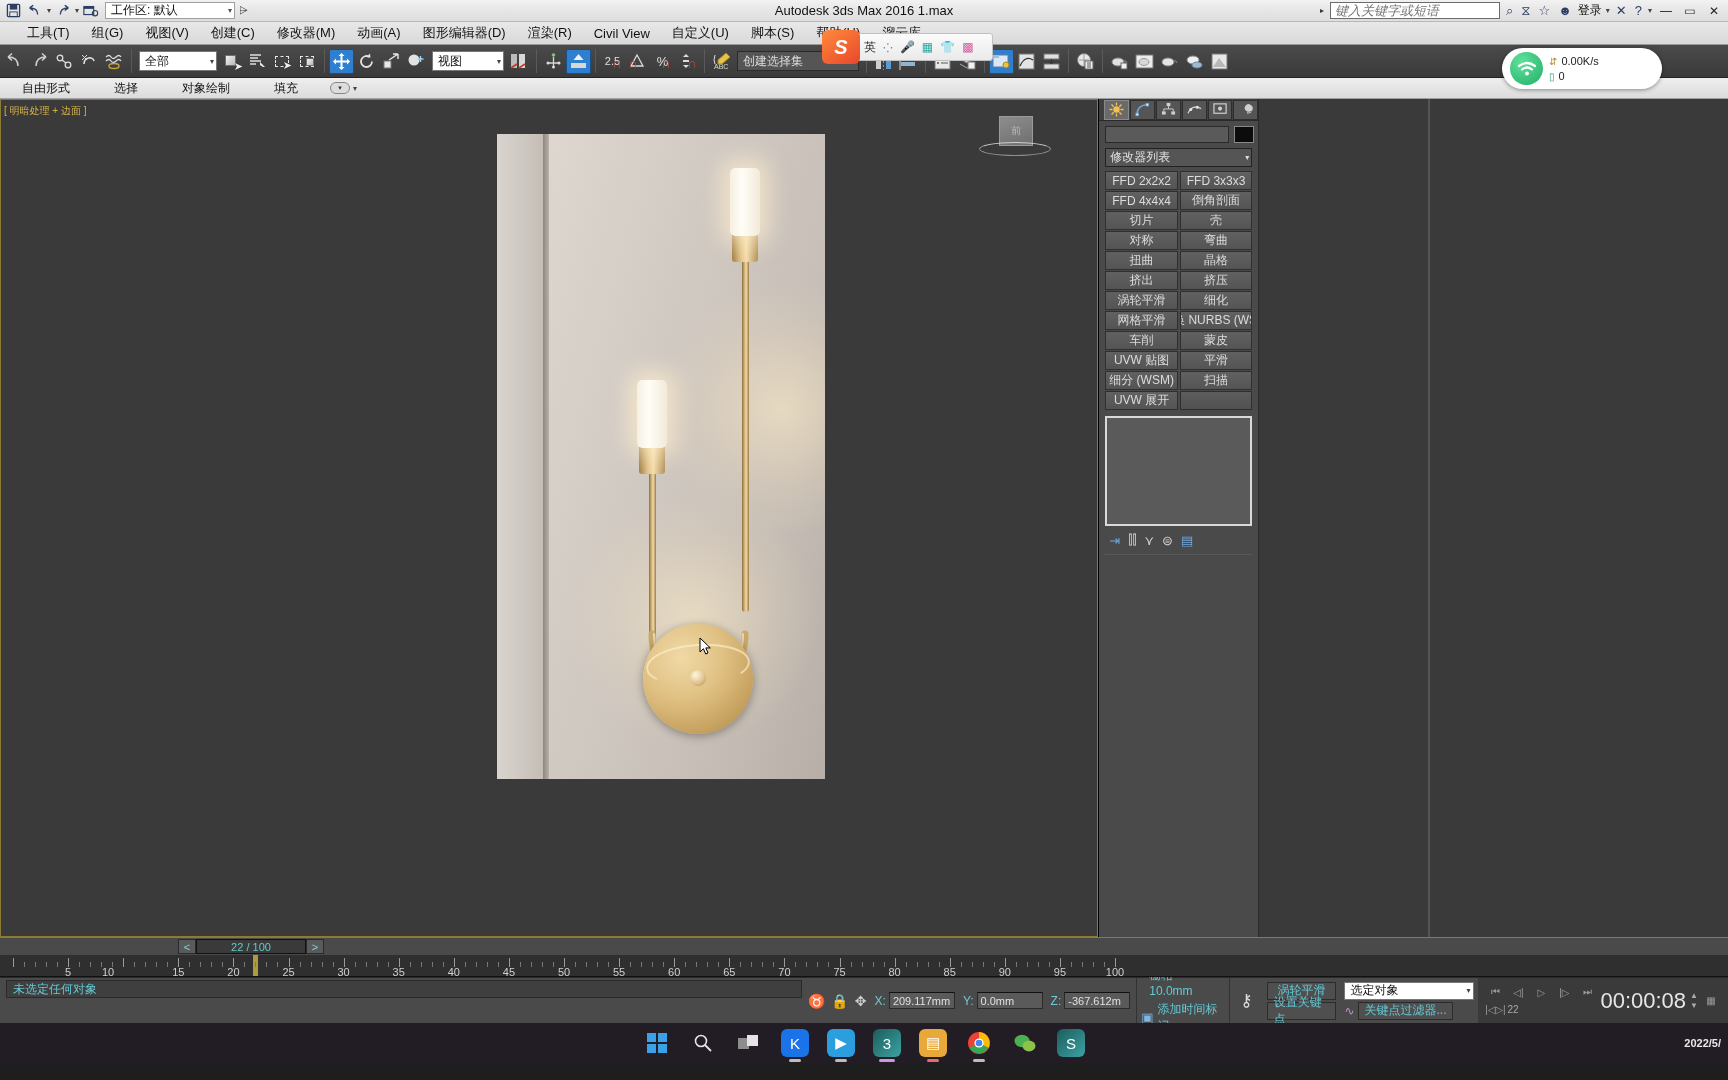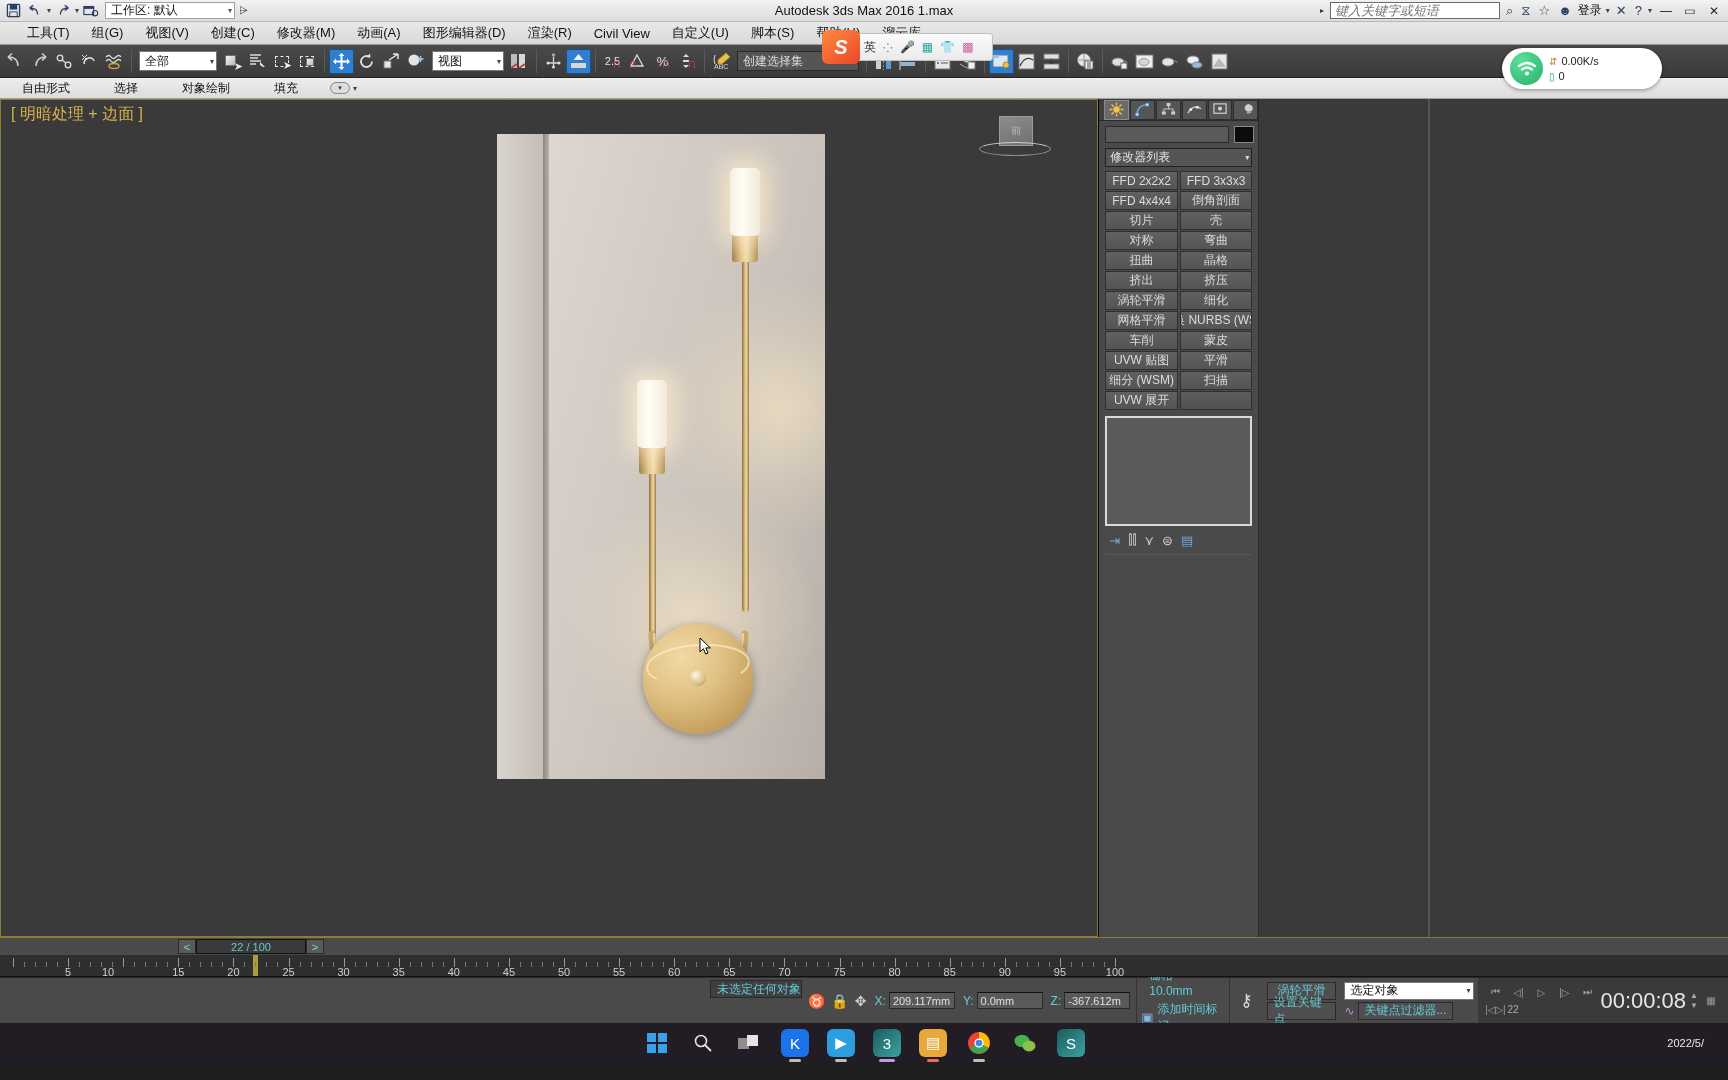--- a/index.html
+++ b/index.html
@@ -121,21 +121,21 @@
   .viewport-wrap{
     position:relative;width:1154px;height:100%;background:#3c3c3c;
     border-right:1px solid #000;
   }
   .vp{
     position:absolute;left:0;top:0;right:0;bottom:0;
     background:#3a3a3a;
     border:1px solid #8a7c35;
   }
   .vp-label{
-    position:absolute;left:10px;top:4px;font-size:16px;color:#d8b24a;z-index:5;
+    position:absolute;left:3px;top:4px;font-size:10px;color:#d8b24a;z-index:5;
     white-space:nowrap;
   }
   .vp-canvas{ position:absolute;inset:0; }
 
   
   .render{
     position:absolute;left:496px;top:34px;width:328px;height:645px;
     background:linear-gradient(100deg,#d8d2cb 0%,#cfc8c1 28%,#c9c1ba 55%,#bcb4ac 100%);
     overflow:hidden;
   }
@@ -270,21 +270,21 @@
   .ticklbl{ position:absolute;bottom:-2px;font-size:11px;color:#cfcfcf;transform:translateX(-50%);}
   .playhead{
     position:absolute;top:0;bottom:0;width:5px;background:#b09a3f;left:243px;
   }
 
   
   .statusbar{
     height:46px;background:#4a4a4a;border-top:1px solid #2a2a2a;display:flex;
     align-items:stretch;
   }
-  .sb-msgs{ width:850px;display:flex;flex-direction:column;padding:2px 0 0 6px;gap:2px;align-items:flex-end;}
+  .sb-msgs{ width:850px;display:flex;flex-direction:column;padding:2px 0 0 6px;gap:2px;}
   .sb-line{
     height:18px;background:#3f3f3f;border:1px solid #2a2a2a;display:flex;align-items:center;
     padding-left:6px;font-size:12px;color:#62c9d6;
   }
   .sb-mid{ display:flex;align-items:center;gap:6px;padding:0 6px; }
   .sb-ico{ font-size:14px;color:#cfcfcf; }
   .coordgrp{ display:flex;align-items:center;gap:3px;margin-left:2px; }
   .coordlbl{ font-size:12px;color:#6fc9d6; }
   .coordfld{
     width:66px;height:17px;background:#5a5a5a;border:1px solid #2a2a2a;border-top-color:#111;
@@ -320,21 +320,21 @@
     gap:18px;position:relative;
   }
   .tkico{
     width:28px;height:28px;border-radius:6px;display:flex;align-items:center;
     justify-content:center;font-size:15px;color:#fff;position:relative;
   }
   .tkico .dot{
     position:absolute;bottom:-5px;left:50%;transform:translateX(-50%);
     width:12px;height:3px;border-radius:2px;background:#bdbdbd;
   }
-  .tk-clock{ position:absolute;right:24px;font-size:11px;color:#e8e8e8;text-align:right;line-height:14px;}
+  .tk-clock{ position:absolute;right:7px;font-size:11px;color:#e8e8e8;text-align:right;line-height:14px;font-weight:bold;}
 
   
   .cursor{
     position:absolute;left:696px;top:537px;width:0;height:0;
     border-left:2px solid transparent;z-index:30;
   }
   .cursor svg{ display:block; }
 
   
   .imebar{

